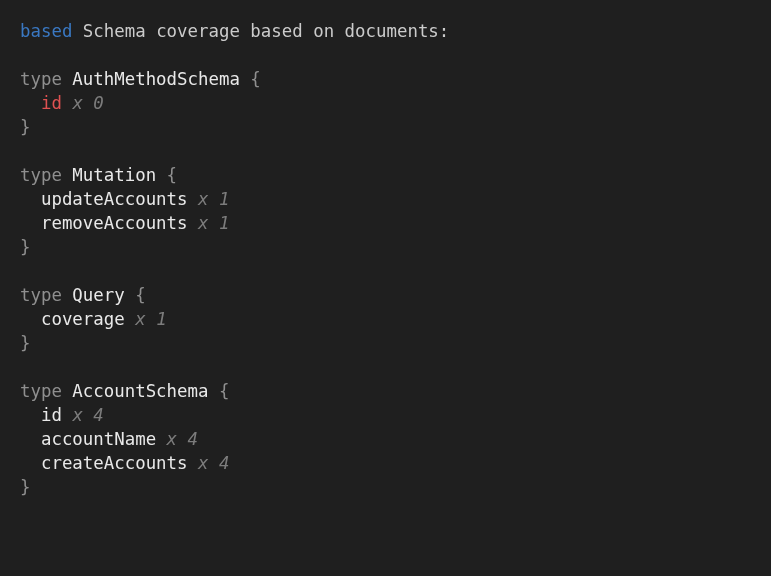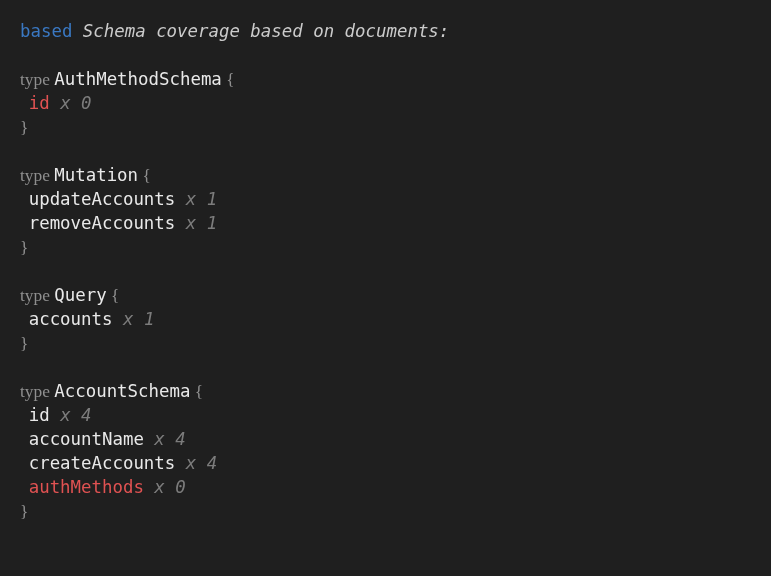--- a/index.html
+++ b/index.html
@@ -16,23 +16,23 @@
     line-height: 24px;
   }
   .terminal {
     padding: 19px 20px 0 20px;
   }
   .line {
     white-space: pre;
     height: 24px;
   }
   .c-info  { color: var(--c-info, #3a78c2); }
-  .c-text  { color: var(--c-text, #cbcbcb); font-style: italic; }
+  .c-text  { color: var(--c-text, #cbcbcb); }
   .c-bold  { color: var(--c-emph, #e9e9e9); font-weight: normal; }
-  .c-punct { color: var(--c-punct, #8f8f8f); font-family: Liberation Serif, serif; }
+  .c-punct { color: var(--c-punct, #8f8f8f); }
   .c-count { color: var(--c-count, #7c7c7c); font-style: italic; }
   .c-red   { color: var(--c-red, #e05252); }
 </style>
 </head>
 <body>
 
 <div class="terminal">
   <div class="line"><span class="c-info">based</span><span> </span><span class="c-text">Schema coverage based on documents:</span></div>
   <div id="blocks">
       <div>
@@ -44,26 +44,25 @@
       <div>
         <div class="line"></div>
         <div class="line"><span class="c-punct">type </span><span class="c-bold">Mutation</span><span class="c-punct"> {</span></div>
         <div class="line"><span class="c-punct">  </span><span class="c-bold">updateAccounts</span><span class="c-count"> x 1</span></div>
         <div class="line"><span class="c-punct">  </span><span class="c-bold">removeAccounts</span><span class="c-count"> x 1</span></div>
         <div class="line"><span class="c-punct">}</span></div>
       </div>
       <div>
         <div class="line"></div>
         <div class="line"><span class="c-punct">type </span><span class="c-bold">Query</span><span class="c-punct"> {</span></div>
-        <div class="line"><span class="c-punct">  </span><span class="c-bold">accounts</span><span class="c-count"> x 1</span></div>
+        <div class="line"><span class="c-punct">  </span><span class="c-bold">coverage</span><span class="c-count"> x 1</span></div>
         <div class="line"><span class="c-punct">}</span></div>
       </div>
       <div>
         <div class="line"></div>
         <div class="line"><span class="c-punct">type </span><span class="c-bold">AccountSchema</span><span class="c-punct"> {</span></div>
         <div class="line"><span class="c-punct">  </span><span class="c-bold">id</span><span class="c-count"> x 4</span></div>
         <div class="line"><span class="c-punct">  </span><span class="c-bold">accountName</span><span class="c-count"> x 4</span></div>
         <div class="line"><span class="c-punct">  </span><span class="c-bold">createAccounts</span><span class="c-count"> x 4</span></div>
-        <div class="line"><span class="c-punct">  </span><span class="c-bold c-red">authMethods</span><span class="c-count"> x 0</span></div>
         <div class="line"><span class="c-punct">}</span></div>
       </div>
     </div>
 </div>
 
 </body></html>

